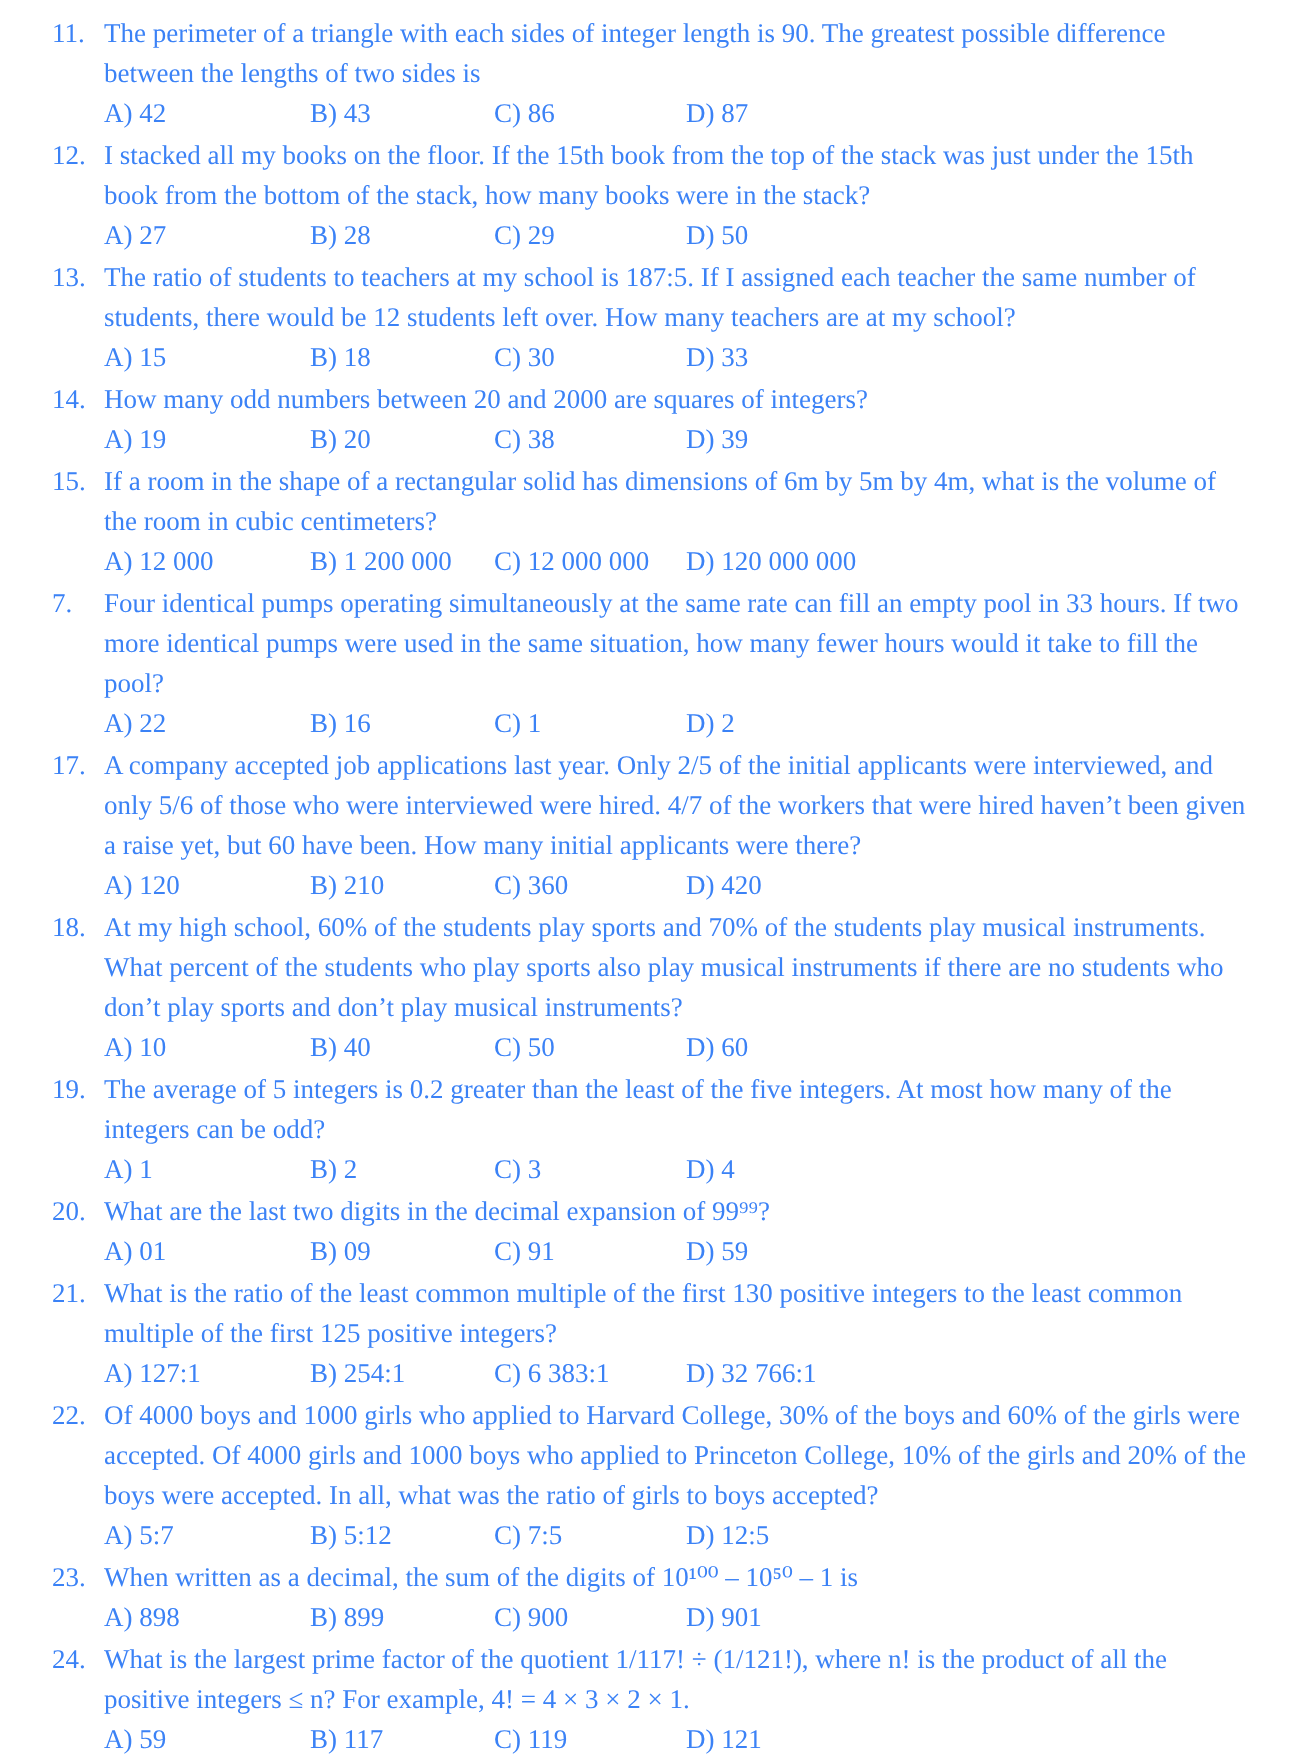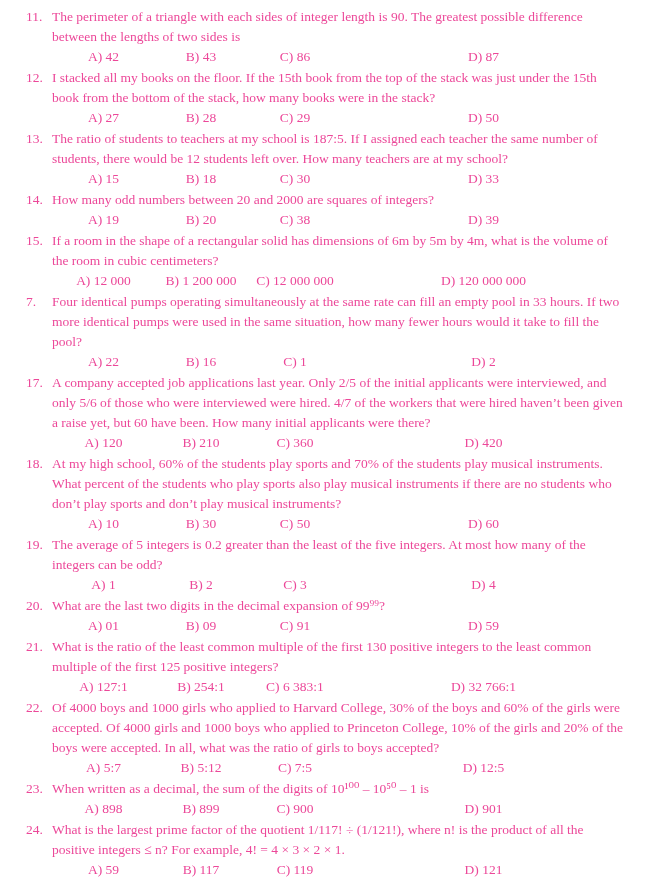--- a/index.html
+++ b/index.html
@@ -7,21 +7,21 @@
   body {
     width: 648px;
     height: 881px;
     overflow: hidden;
     font-family: "Liberation Serif", "DejaVu Serif", serif;
   }
   .page {
     width: 648px;
     min-height: 881px;
     padding: 7px 24px 0 26px;
-    color: #ec4899;
+    color: #3b82f6;
     font-size: 13.5px;
     line-height: 20px;
     background: #ffffff;
   }
   .question {
     position: relative;
     padding-left: 26px;
     margin-bottom: 1px;
   }
   .qnum {
@@ -32,21 +32,20 @@
   }
   .qtext {
     display: block;
   }
   .opts {
     display: grid;
     grid-template-columns: 103px 92px 96px auto;
   }
   .opt {
     white-space: nowrap;
-    text-align: center;
   }
 </style>
 </head>
 <body>
 
 <main class="page" id="questions-container">
   <section class="question">
     <span class="qnum">11.</span>
     <span class="qtext">The perimeter of a triangle with each sides of integer length is 90. The greatest possible difference between the lengths of two sides is</span>
     <div class="opts">
@@ -121,21 +120,21 @@
       <span class="opt">C) 360</span>
       <span class="opt">D) 420</span>
     </div>
   </section>
 
   <section class="question">
     <span class="qnum">18.</span>
     <span class="qtext">At my high school, 60% of the students play sports and 70% of the students play musical instruments. What percent of the students who play sports also play musical instruments if there are no students who don’t play sports and don’t play musical instruments?</span>
     <div class="opts">
       <span class="opt">A) 10</span>
-      <span class="opt">B) 30</span>
+      <span class="opt">B) 40</span>
       <span class="opt">C) 50</span>
       <span class="opt">D) 60</span>
     </div>
   </section>
 
   <section class="question">
     <span class="qnum">19.</span>
     <span class="qtext">The average of 5 integers is 0.2 greater than the least of the five integers. At most how many of the integers can be odd?</span>
     <div class="opts">
       <span class="opt">A) 1</span>

